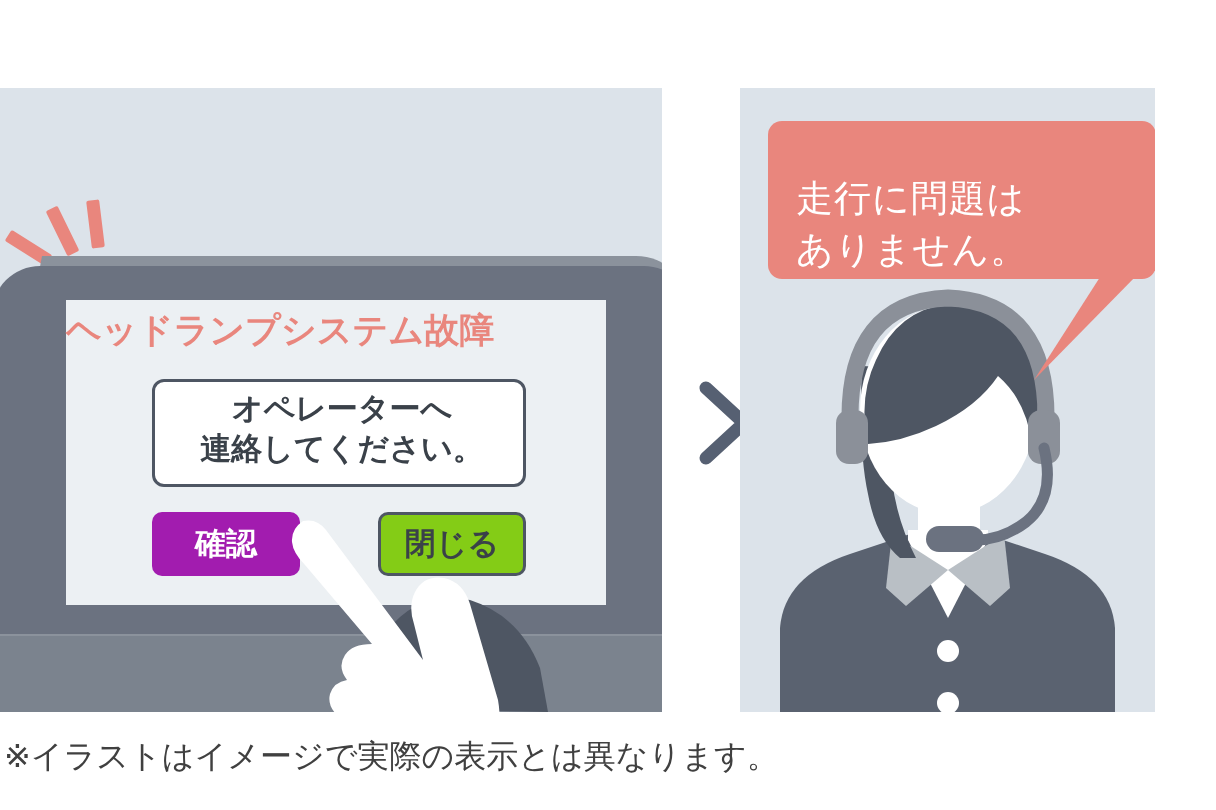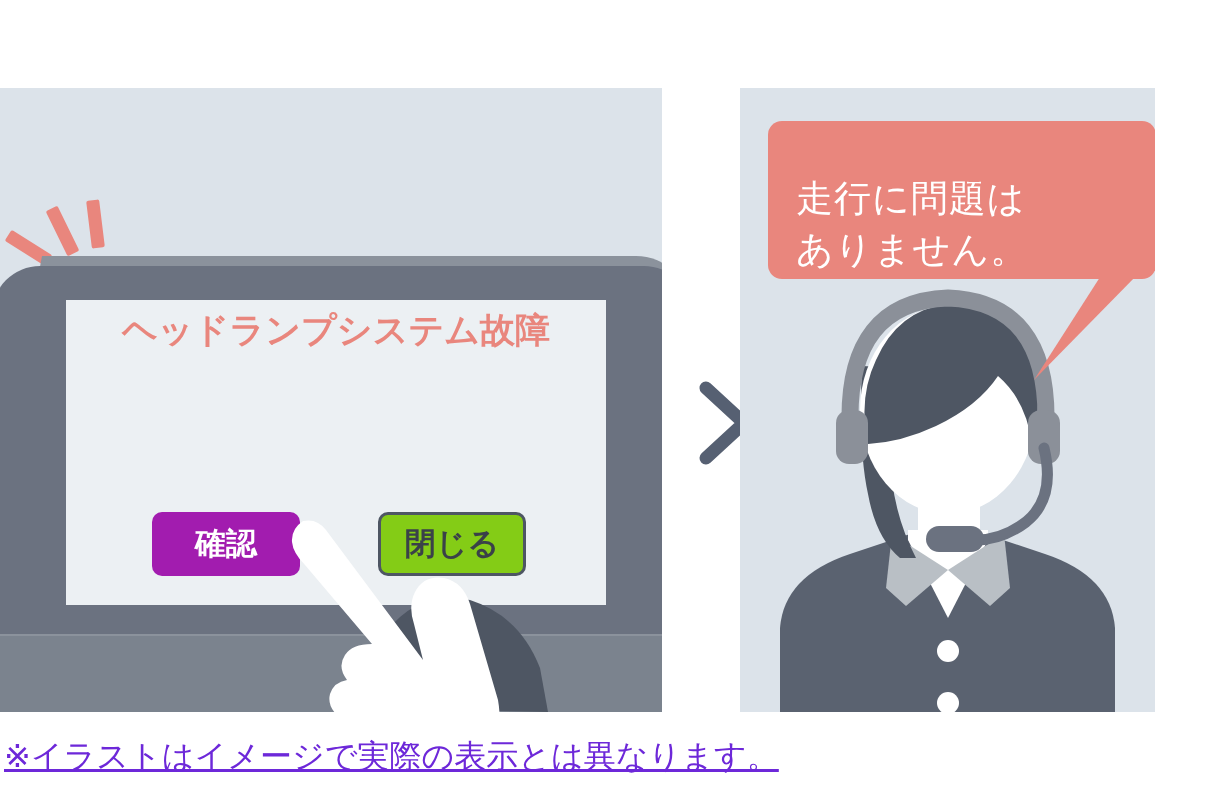--- a/index.html
+++ b/index.html
@@ -91,21 +91,20 @@
     height: 2px;
     background: #8b929c;
   }
 
   
   #alert-title {
     position: absolute;
     left: 66px;
     top: 224px;
     width: 540px;
-    text-align: center;
     color: #e9867d;
     font-size: 35px;
     font-weight: bold;
     letter-spacing: 0px;
     line-height: 1;
   }
   #message-box {
     position: absolute;
     left: 152px;
     top: 291px;
@@ -211,25 +210,24 @@
     top: 170px;
     width: 415px;
     height: 454px;
   }
 
   
   #caption {
     position: absolute;
     left: 4px;
     top: 740px;
-    color: #6d28d9;
+    color: #404040;
     font-size: 32px;
     line-height: 1;
     white-space: nowrap;
-    text-decoration: underline;
   }
 </style>
 </head>
 <body>
 
 <div class="panel" id="panel-left">
 
   <div class="burst" id="burst-a"></div>
   <div class="burst" id="burst-b"></div>
   <div class="burst" id="burst-c"></div>
@@ -239,20 +237,24 @@
     <div id="console-bezel-dark"></div>
   </div>
 
   <div id="console-base"></div>
   <div id="console-base-line"></div>
 
   <div id="console-screen"></div>
 
   <div id="alert-title">ヘッドランプシステム故障</div>
 
+  <div id="message-box">
+    <div id="message-text">オペレーターへ
+連絡してください。</div>
+  </div>
 
   <div class="sbtn" id="btn-confirm">確認</div>
   <div class="sbtn" id="btn-close">閉じる</div>
 
   <svg id="hand-layer" viewBox="0 0 662 624">
 
     <path d="M360 620 L385 545 Q420 500 470 512 Q520 528 540 580 L548 624 Z" fill="#4e5663"></path>
 
     <path d="M303 433
              Q291 441 292 454

